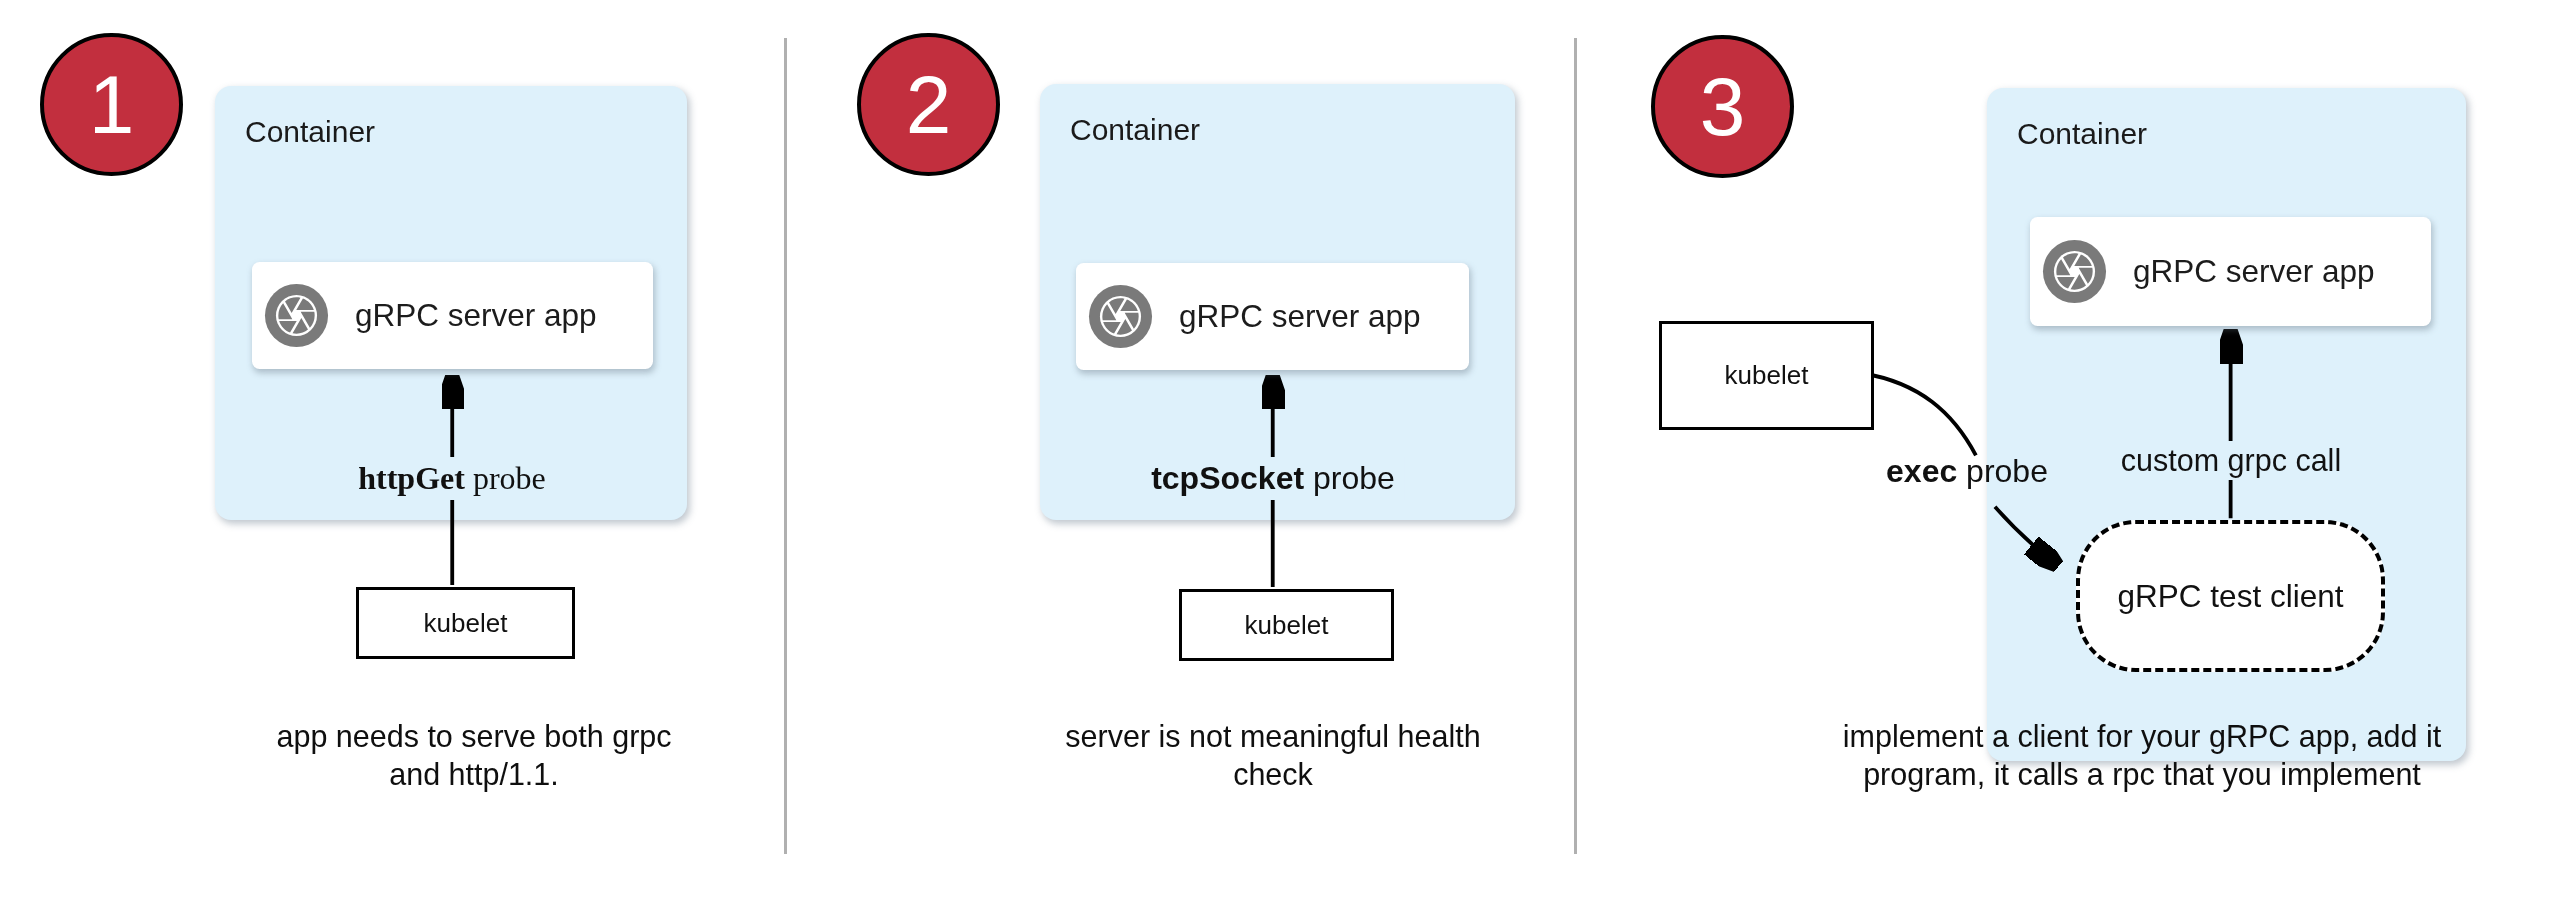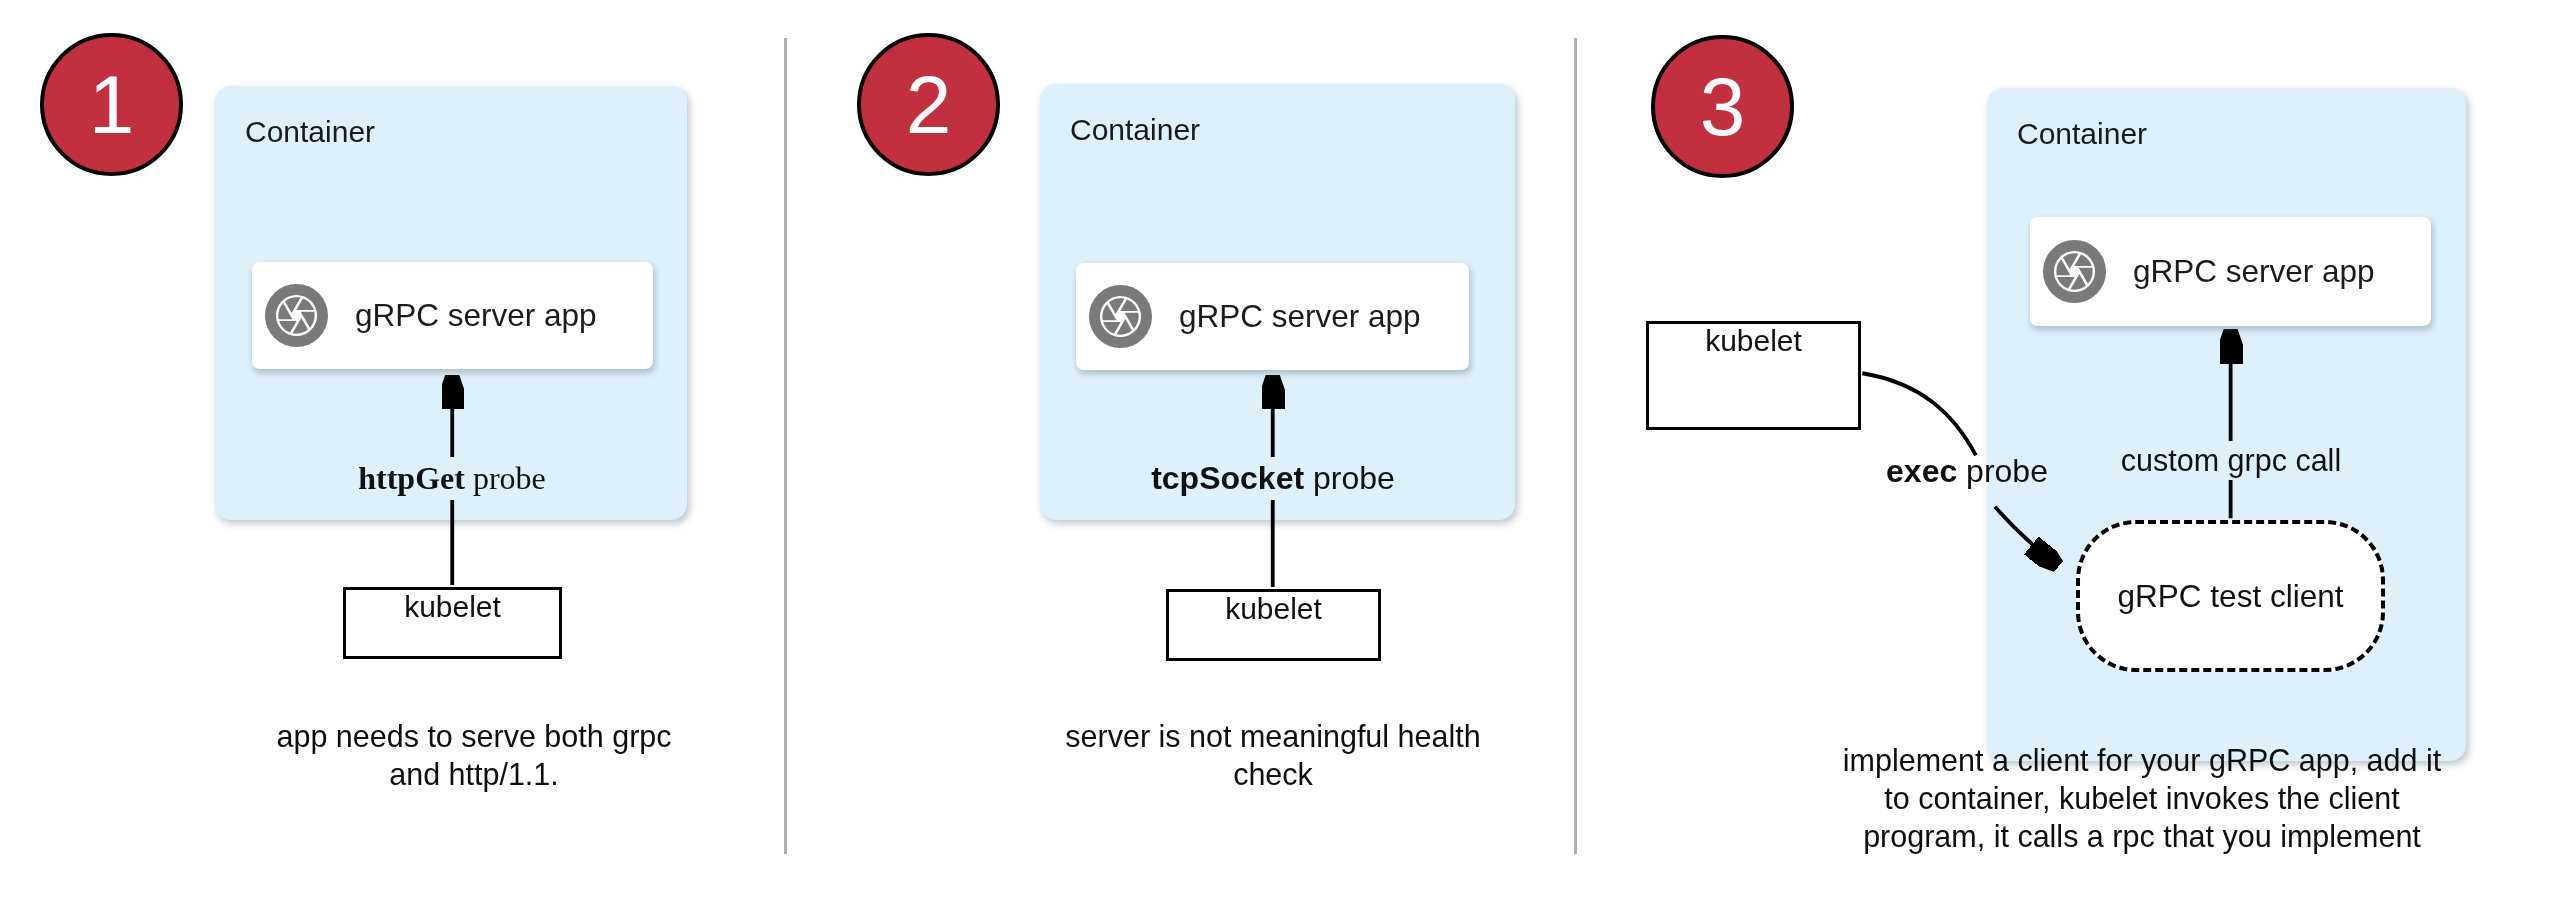--- a/index.html
+++ b/index.html
@@ -31,21 +31,21 @@
   .connector-layer path{stroke:var(--line);stroke-width:4px;fill:none;}
   .app-box{
     position:absolute;background:#ffffff;border-radius:7.6px;z-index:3;
     box-shadow:1.9px 3.8px 6.7px rgba(100,115,130,0.40);
     display:flex;align-items:center;padding-left:12px;box-sizing:border-box;gap:26px;
   }
   .app-icon{width:65px;height:65px;flex:0 0 auto;}
   .app-label{font-size:31.5px;color:#1c1c1c;white-space:nowrap;}
   .kubelet-box{
     position:absolute;background:#ffffff;border:3.8px solid #000;box-sizing:border-box;z-index:3;
-    display:flex;align-items:flex-start;justify-content:center;font-size:30px;
+    display:flex;align-items:center;justify-content:center;font-size:26px;margin-left:13px;
   }
   .probe-label{
     position:absolute;transform:translateX(-50%);z-index:3;
     font-size:32px;white-space:nowrap;padding:2.9px 9.5px;
   }
   .probe-label .kw{font-weight:bold;}
   .bg-blue{background:var(--container-fill);}
   .call-label{
     position:absolute;transform:translateX(-50%);z-index:3;
     font-size:30.5px;white-space:nowrap;padding:1.9px 7.6px;background:var(--container-fill);
@@ -157,20 +157,19 @@
   </div>
 
   <div class="caption" style="left:188px;top:717px;width:572px;">
     <div>app needs to serve both grpc</div>
     <div>and http/1.1.</div>
   </div>
   <div class="caption" style="left:987px;top:717px;width:572px;">
     <div>server is not meaningful health</div>
     <div>check</div>
   </div>
-  <div class="caption" style="left:1808px;top:717px;width:668px;margin-top:24px;">
+  <div class="caption" style="left:1808px;top:717px;width:668px;">
     <div>implement a client for your gRPC app, add it</div>
-    <div>to container, kubelet invokes the client</div>
     <div>program, it calls a rpc that you implement</div>
   </div>
 
 </div>
 
 
 </body></html>

